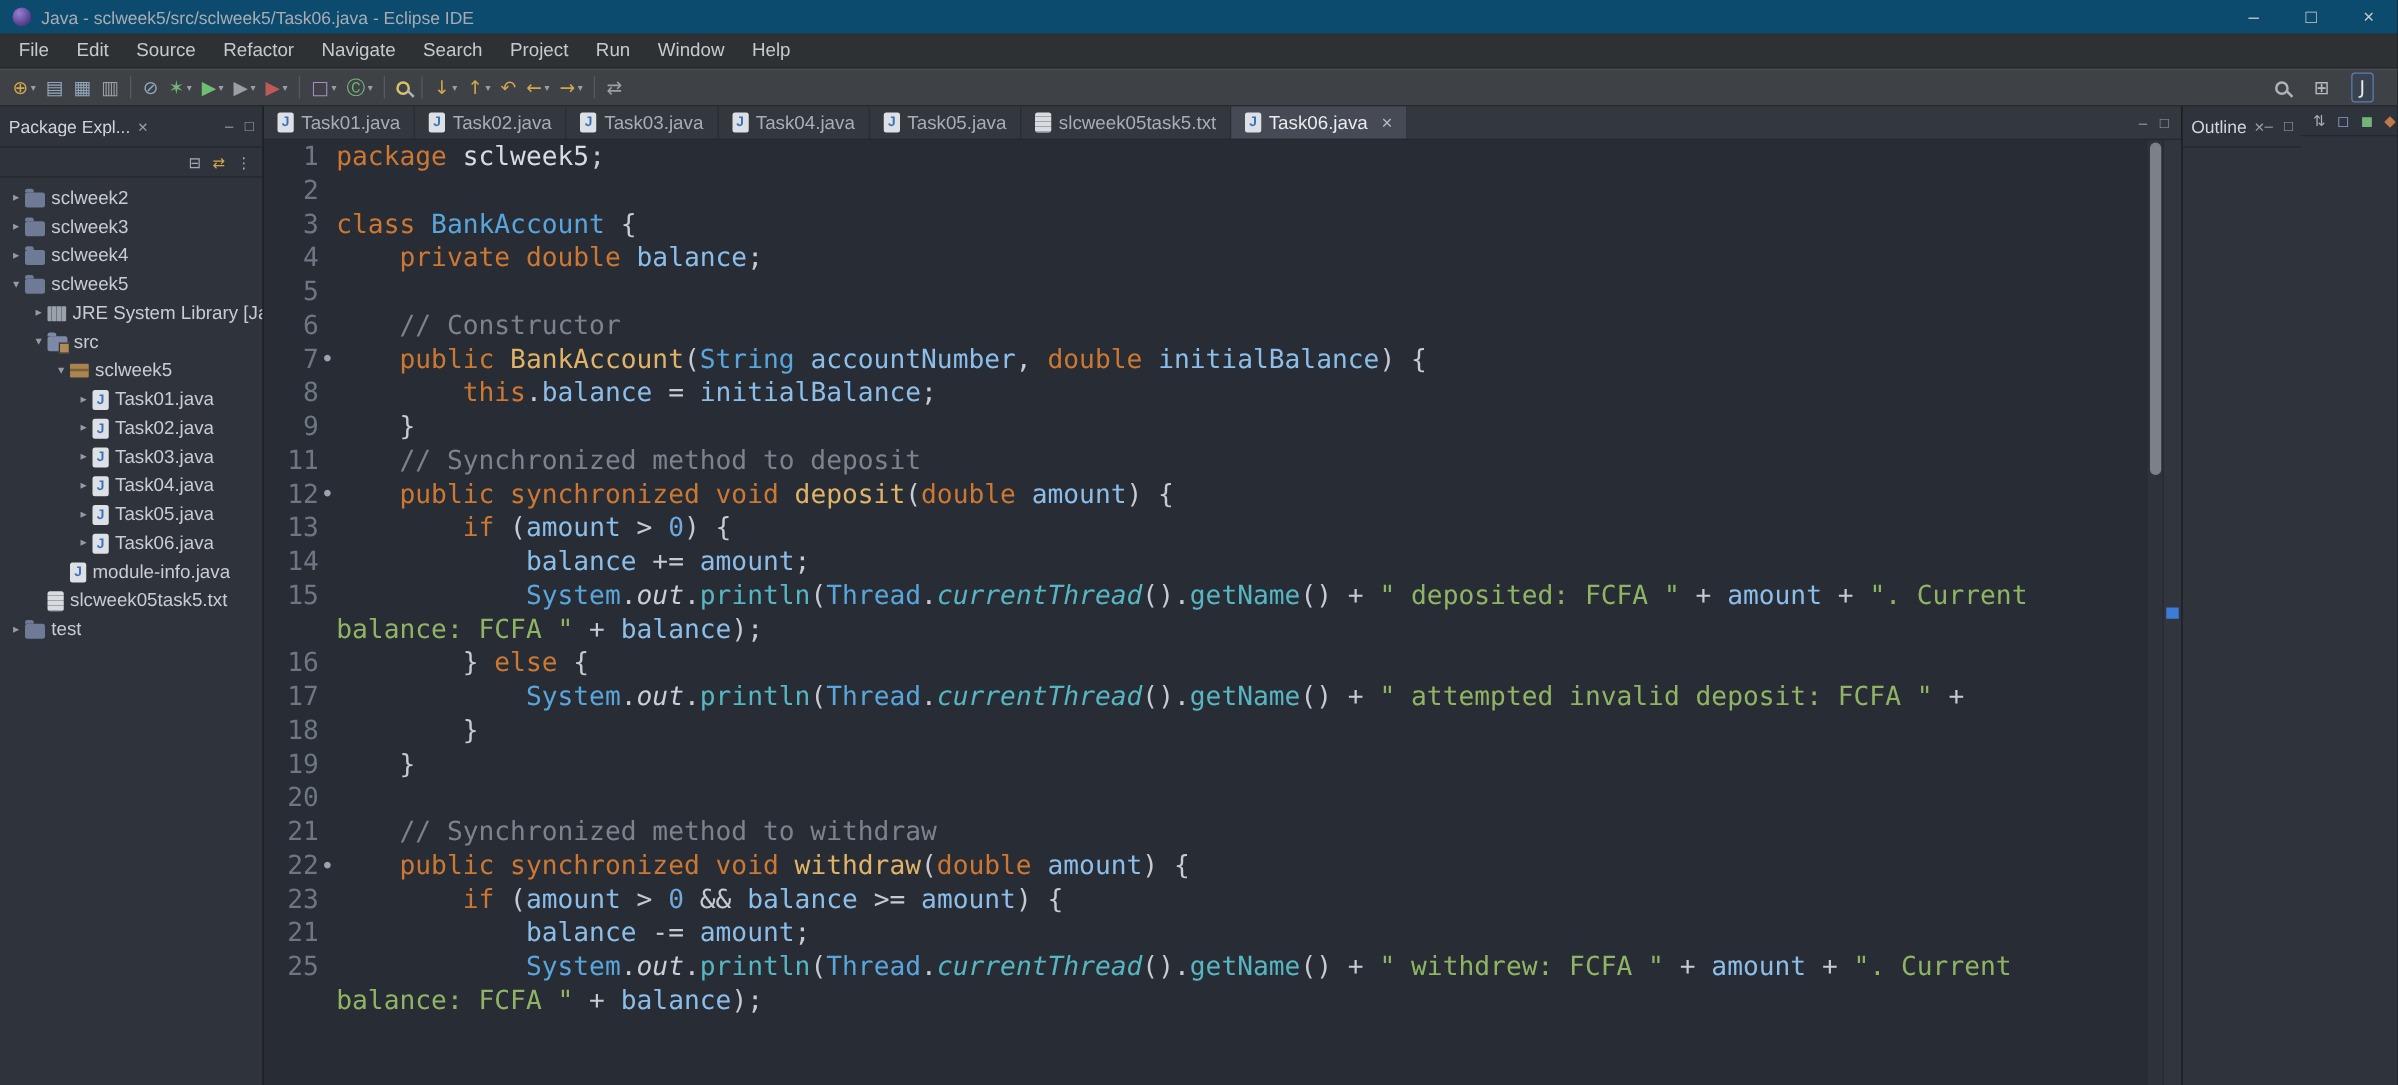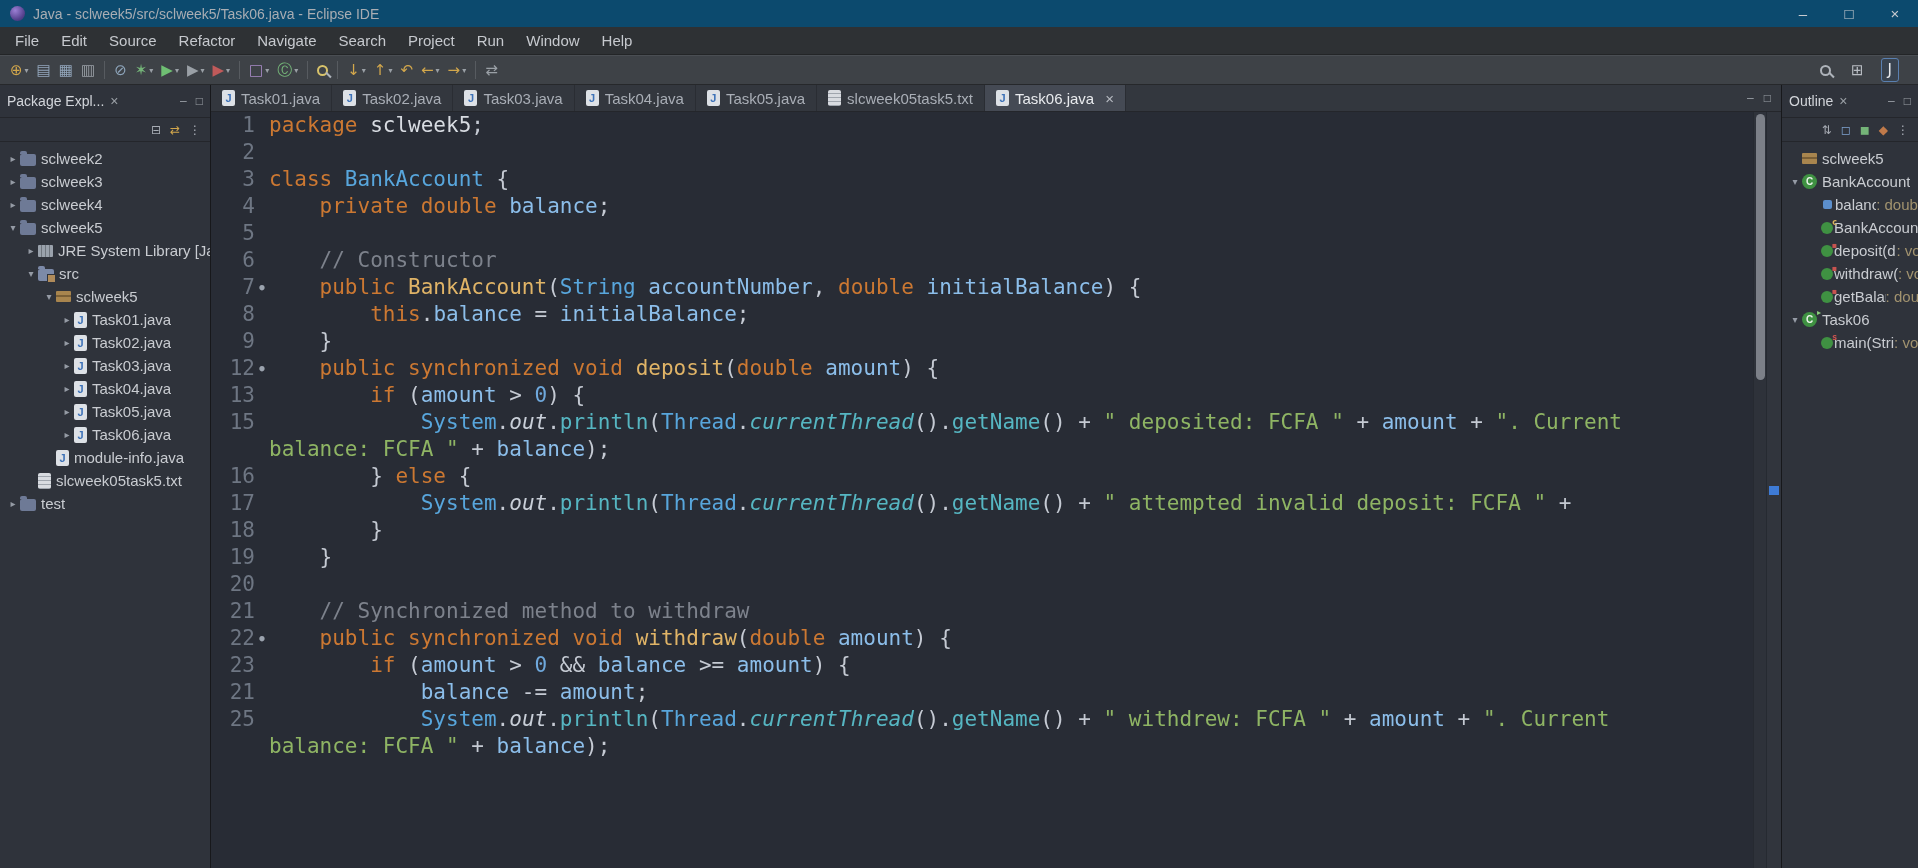--- a/index.html
+++ b/index.html
@@ -29,21 +29,21 @@
   .caret{font-size:8px;color:#9AA0A6;margin-left:2px;font-family:"DejaVu Sans",sans-serif}
   .tsep{width:1px;height:18px;background:#575B60;margin:0 5px;flex:none}
   .toolbar-right{margin-left:auto;display:flex;align-items:center;gap:12px;padding-right:12px}
   .mag{width:11px;height:11px;border:2px solid #AEB3BA;border-radius:50%;position:relative;display:inline-block}
   .mag::after{content:"";position:absolute;width:7px;height:2px;background:#AEB3BA;transform:rotate(45deg);right:-6px;bottom:-2px}
   .persp-active{border:1px solid #5A80B0;background:#39434F;border-radius:3px;padding:1px 6px}
 
   
   .main{flex:1;display:flex;min-height:0}
   .left-panel{width:211px;background:var(--panel-bg);border-right:1px solid #17181B;display:flex;flex-direction:column;flex:none}
-  .right-panel{width:137px;background:var(--panel-bg);border-left:1px solid #17181B;display:flex;flex-direction:column;flex:none}
+  .right-panel{width:173px;background:var(--panel-bg);border-left:1px solid #17181B;display:flex;flex-direction:row;flex:none}
   .center{flex:1;display:flex;flex-direction:column;min-width:0}
 
   .panel-header{height:27px;display:flex;align-items:center;font-size:14px;color:#D2D5DA;
     border-bottom:1px solid #24262B;padding:16px 7px;flex:none}
   .panel-title{white-space:nowrap;overflow:hidden}
   .panel-close{margin-left:6px;color:#9AA0A6;font-size:14px}
   .x-icon::before{content:"×"}
   .min-icon::before{content:"–"}
   .max-icon::before{content:"□"}
   .panel-winbtns{margin-left:auto;display:flex;gap:9px;color:#9AA0A6;font-size:12px}
@@ -370,22 +370,24 @@
         <div class="code" id="code">
             <div class="crow"><span class="lnum">1</span><span class="lmark"></span><span class="ltext"><span class="tk-k">package</span><span class="tk-w"> sclweek5</span><span class="tk-p">;</span></span></div>
             <div class="crow"><span class="lnum">2</span><span class="lmark"></span><span class="ltext"></span></div>
             <div class="crow"><span class="lnum">3</span><span class="lmark"></span><span class="ltext"><span class="tk-k">class</span><span class="tk-t"> BankAccount</span><span class="tk-p"> {</span></span></div>
             <div class="crow"><span class="lnum">4</span><span class="lmark"></span><span class="ltext"><span class="tk-k">    private double</span><span class="tk-v"> balance</span><span class="tk-p">;</span></span></div>
             <div class="crow"><span class="lnum">5</span><span class="lmark"></span><span class="ltext"></span></div>
             <div class="crow"><span class="lnum">6</span><span class="lmark"></span><span class="ltext"><span class="tk-c">    // Constructor</span></span></div>
             <div class="crow"><span class="lnum">7</span><span class="lmark">●</span><span class="ltext"><span class="tk-k">    public</span><span class="tk-m"> BankAccount</span><span class="tk-p">(</span><span class="tk-t">String</span><span class="tk-v"> accountNumber</span><span class="tk-p">,</span><span class="tk-k"> double</span><span class="tk-v"> initialBalance</span><span class="tk-p">) {</span></span></div>
             <div class="crow"><span class="lnum">8</span><span class="lmark"></span><span class="ltext"><span class="tk-k">        this</span><span class="tk-p">.</span><span class="tk-v">balance</span><span class="tk-p"> =</span><span class="tk-v"> initialBalance</span><span class="tk-p">;</span></span></div>
             <div class="crow"><span class="lnum">9</span><span class="lmark"></span><span class="ltext"><span class="tk-p">    }</span></span></div>
+            <div class="crow"><span class="lnum">11</span><span class="lmark"></span><span class="ltext"><span class="tk-c">    // Synchronized method to deposit</span></span></div>
             <div class="crow"><span class="lnum">12</span><span class="lmark">●</span><span class="ltext"><span class="tk-k">    public synchronized void</span><span class="tk-m"> deposit</span><span class="tk-p">(</span><span class="tk-k">double</span><span class="tk-v"> amount</span><span class="tk-p">) {</span></span></div>
             <div class="crow"><span class="lnum">13</span><span class="lmark"></span><span class="ltext"><span class="tk-k">        if</span><span class="tk-p"> (</span><span class="tk-v">amount</span><span class="tk-p"> &gt; </span><span class="tk-n">0</span><span class="tk-p">) {</span></span></div>
+            <div class="crow"><span class="lnum">14</span><span class="lmark"></span><span class="ltext"><span class="tk-v">            balance</span><span class="tk-p"> += </span><span class="tk-v">amount</span><span class="tk-p">;</span></span></div>
             <div class="crow"><span class="lnum">15</span><span class="lmark"></span><span class="ltext"><span class="tk-t">            System</span><span class="tk-p">.</span><span class="tk-f">out</span><span class="tk-p">.</span><span class="tk-mc">println</span><span class="tk-p">(</span><span class="tk-t">Thread</span><span class="tk-p">.</span><span class="tk-mi">currentThread</span><span class="tk-p">().</span><span class="tk-mc">getName</span><span class="tk-p">() + </span><span class="tk-s">" deposited: FCFA "</span><span class="tk-p"> + </span><span class="tk-v">amount</span><span class="tk-p"> + </span><span class="tk-s">". Current</span></span></div>
             <div class="crow"><span class="lnum"></span><span class="lmark"></span><span class="ltext"><span class="tk-s">balance: FCFA "</span><span class="tk-p"> + </span><span class="tk-v">balance</span><span class="tk-p">);</span></span></div>
             <div class="crow"><span class="lnum">16</span><span class="lmark"></span><span class="ltext"><span class="tk-p">        } </span><span class="tk-k">else</span><span class="tk-p"> {</span></span></div>
             <div class="crow"><span class="lnum">17</span><span class="lmark"></span><span class="ltext"><span class="tk-t">            System</span><span class="tk-p">.</span><span class="tk-f">out</span><span class="tk-p">.</span><span class="tk-mc">println</span><span class="tk-p">(</span><span class="tk-t">Thread</span><span class="tk-p">.</span><span class="tk-mi">currentThread</span><span class="tk-p">().</span><span class="tk-mc">getName</span><span class="tk-p">() + </span><span class="tk-s">" attempted invalid deposit: FCFA "</span><span class="tk-p"> +</span></span></div>
             <div class="crow"><span class="lnum">18</span><span class="lmark"></span><span class="ltext"><span class="tk-p">        }</span></span></div>
             <div class="crow"><span class="lnum">19</span><span class="lmark"></span><span class="ltext"><span class="tk-p">    }</span></span></div>
             <div class="crow"><span class="lnum">20</span><span class="lmark"></span><span class="ltext"></span></div>
             <div class="crow"><span class="lnum">21</span><span class="lmark"></span><span class="ltext"><span class="tk-c">    // Synchronized method to withdraw</span></span></div>
             <div class="crow"><span class="lnum">22</span><span class="lmark">●</span><span class="ltext"><span class="tk-k">    public synchronized void</span><span class="tk-m"> withdraw</span><span class="tk-p">(</span><span class="tk-k">double</span><span class="tk-v"> amount</span><span class="tk-p">) {</span></span></div>
             <div class="crow"><span class="lnum">23</span><span class="lmark"></span><span class="ltext"><span class="tk-k">        if</span><span class="tk-p"> (</span><span class="tk-v">amount</span><span class="tk-p"> &gt; </span><span class="tk-n">0</span><span class="tk-p"> &amp;&amp; </span><span class="tk-v">balance</span><span class="tk-p"> &gt;= </span><span class="tk-v">amount</span><span class="tk-p">) {</span></span></div>

